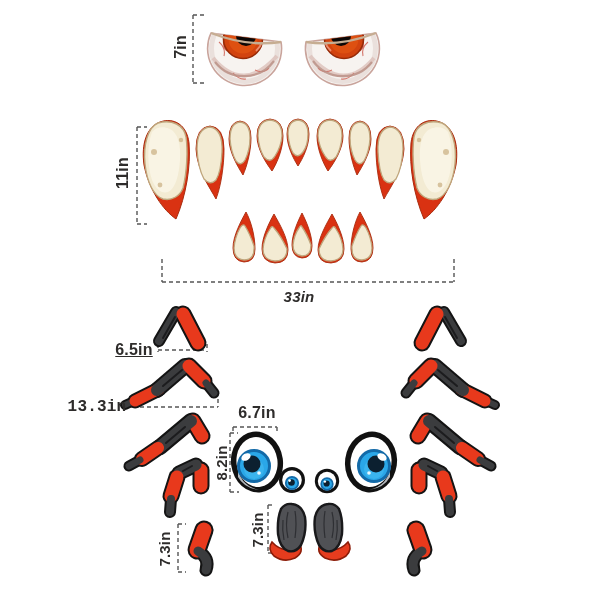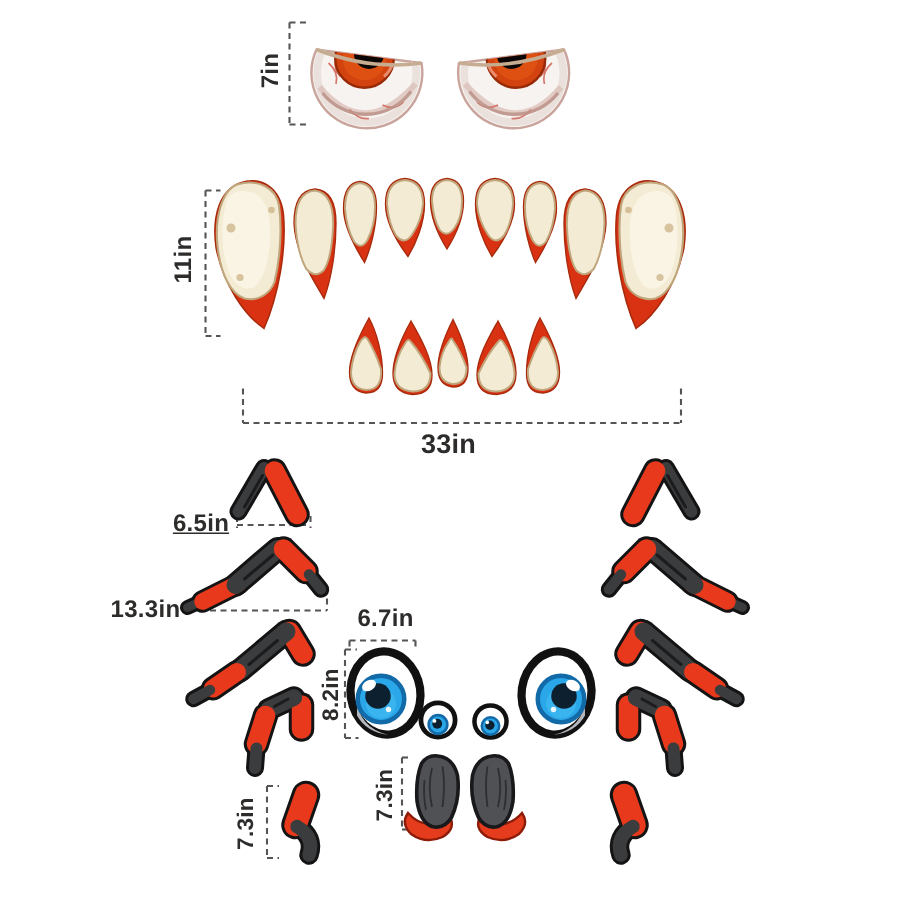--- a/index.html
+++ b/index.html
@@ -6,21 +6,21 @@
   .canvas{
     position:relative;width:600px;height:600px;background:#ffffff;overflow:hidden;
     font-family:"Liberation Sans", sans-serif;
   }
   .canvas svg{position:absolute;left:0;top:0;}
   .dim-label{
     position:absolute;color:#2e2c2b;font-weight:600;white-space:nowrap;
     transform:translate(-50%,-50%);line-height:1;letter-spacing:0.2px;
   }
   .dim-label.vert{transform:translate(-50%,-50%) rotate(-90deg);}
-  .fs16{font-size:16px;} .fs18{font-size:18px;} .fs15{font-size:15px;}
+  .fs16{font-size:16px;} .fs18{font-size:15px;font-style:italic;} .fs15{font-size:15px;}
 </style>
 </head>
 <body>
 
 <div class="canvas">
 
 <svg width="600" height="600" viewBox="0 0 600 600">
 
   <g stroke="#555555" stroke-width="1.4" stroke-dasharray="4 3" fill="none">
 
@@ -236,18 +236,18 @@
     <path d="M288,512 q-3,12 0,26 M295,511 q2,12 0,27 M283,520 q-1,10 1,20" stroke="#2e2f33" stroke-width="1.2" fill="none"></path>
   </g>
   <use href="#spider-fang-left" transform="translate(620,0) scale(-1,1)"></use>
 
 </svg>
 
 <div class="dim-label vert fs16" style="left:181px;top:47px;">7in</div>
 <div class="dim-label vert fs16" style="left:123px;top:173px;">11in</div>
 <div class="dim-label fs18" style="left:299px;top:296px;">33in</div>
 <div class="dim-label fs16" style="left:134px;top:350px;text-decoration:underline;">6.5in</div>
-<div class="dim-label fs16" style="left:97px;top:407px;">13.3in</div>
+<div class="dim-label fs16" style="left:97px;top:407px;font-family:Liberation Mono, monospace;">13.3in</div>
 <div class="dim-label fs16" style="left:257px;top:413px;">6.7in</div>
 <div class="dim-label vert fs15" style="left:221px;top:463px;">8.2in</div>
 <div class="dim-label vert fs15" style="left:257px;top:530px;">7.3in</div>
 <div class="dim-label vert fs15" style="left:164px;top:549px;">7.3in</div>
 
 </div>
 </body></html>

